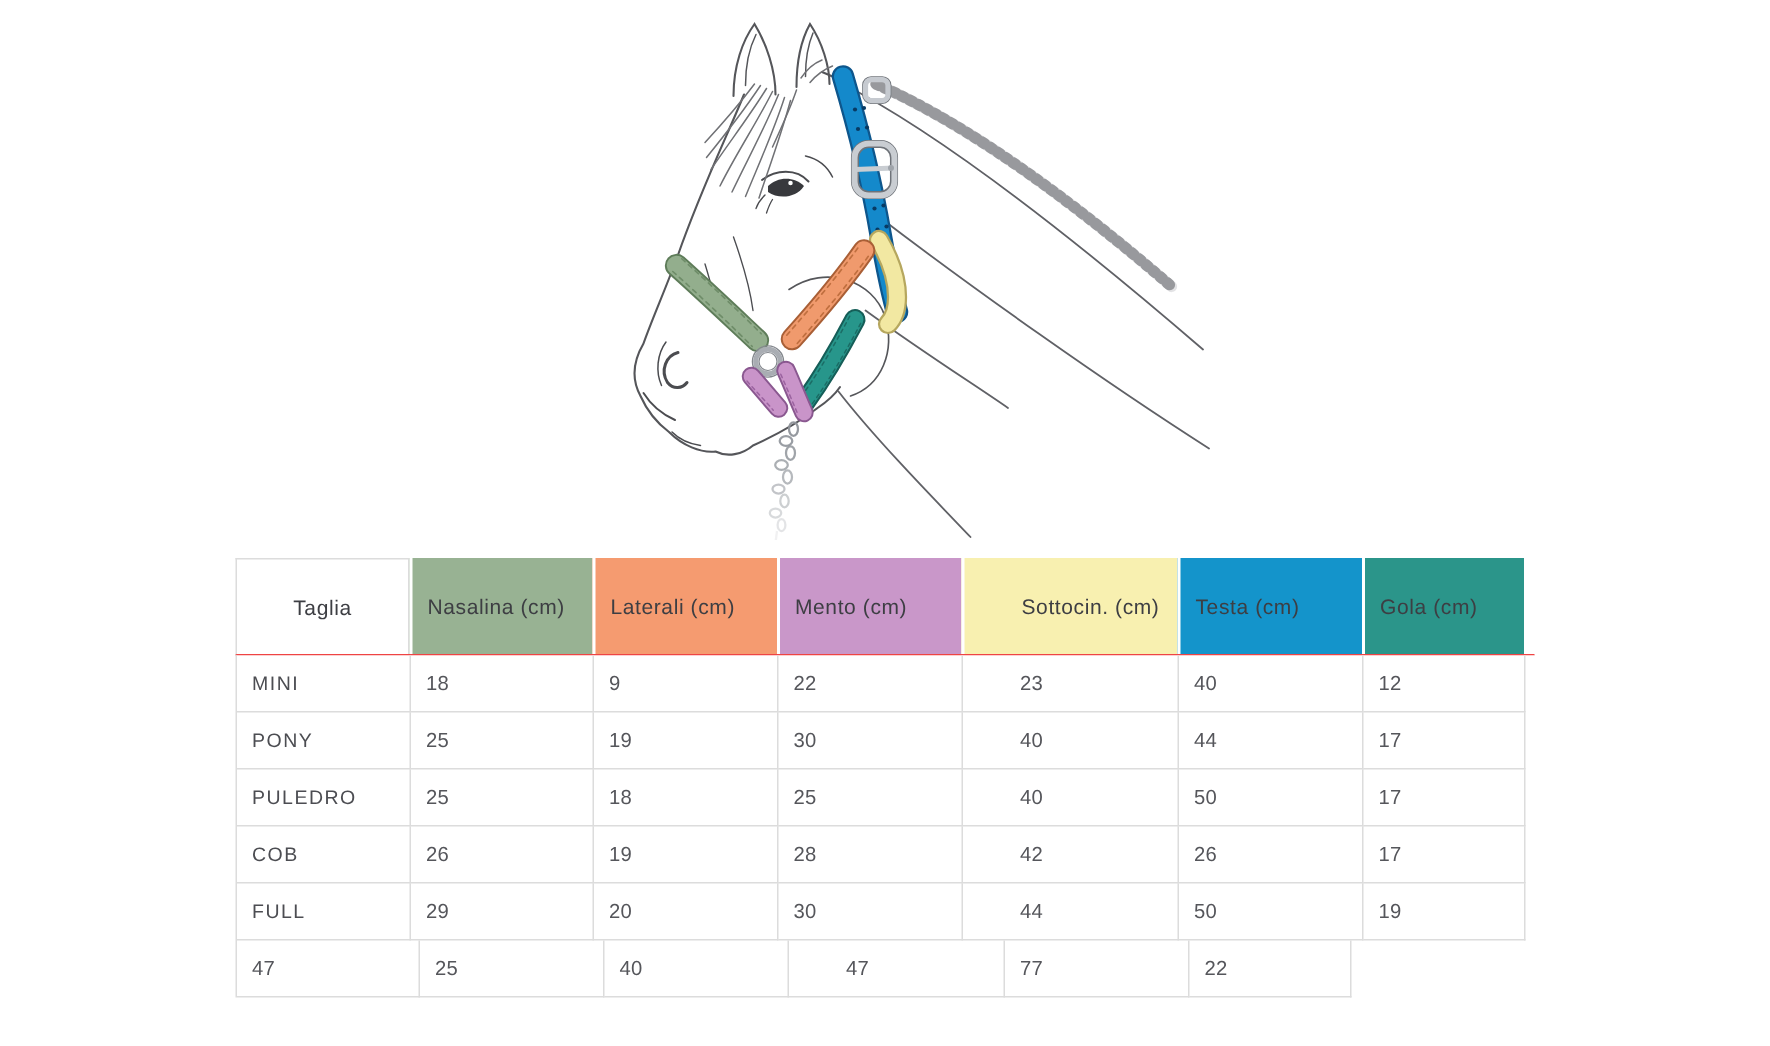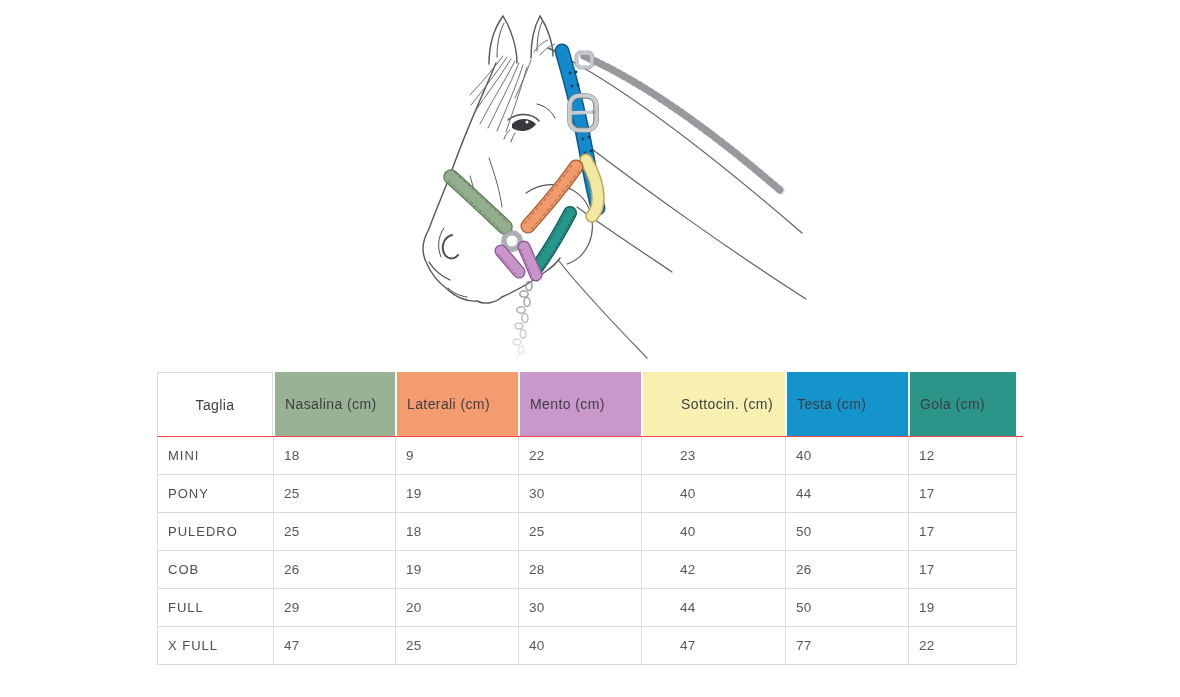--- a/index.html
+++ b/index.html
@@ -237,21 +237,20 @@
       <div class="trow">
         <div class="cell size-lbl c0">FULL</div>
         <div class="cell val c1">29</div>
         <div class="cell val c2">20</div>
         <div class="cell val c3">30</div>
         <div class="cell val c4">44</div>
         <div class="cell val c5">50</div>
         <div class="cell val c6">19</div>
       </div>
       <div class="trow">
-        <div class="cell size-lbl c0">X FULL</div>
         <div class="cell val c1">47</div>
         <div class="cell val c2">25</div>
         <div class="cell val c3">40</div>
         <div class="cell val c4">47</div>
         <div class="cell val c5">77</div>
         <div class="cell val c6">22</div>
       </div>
     </div>
   </div>
 </div>

